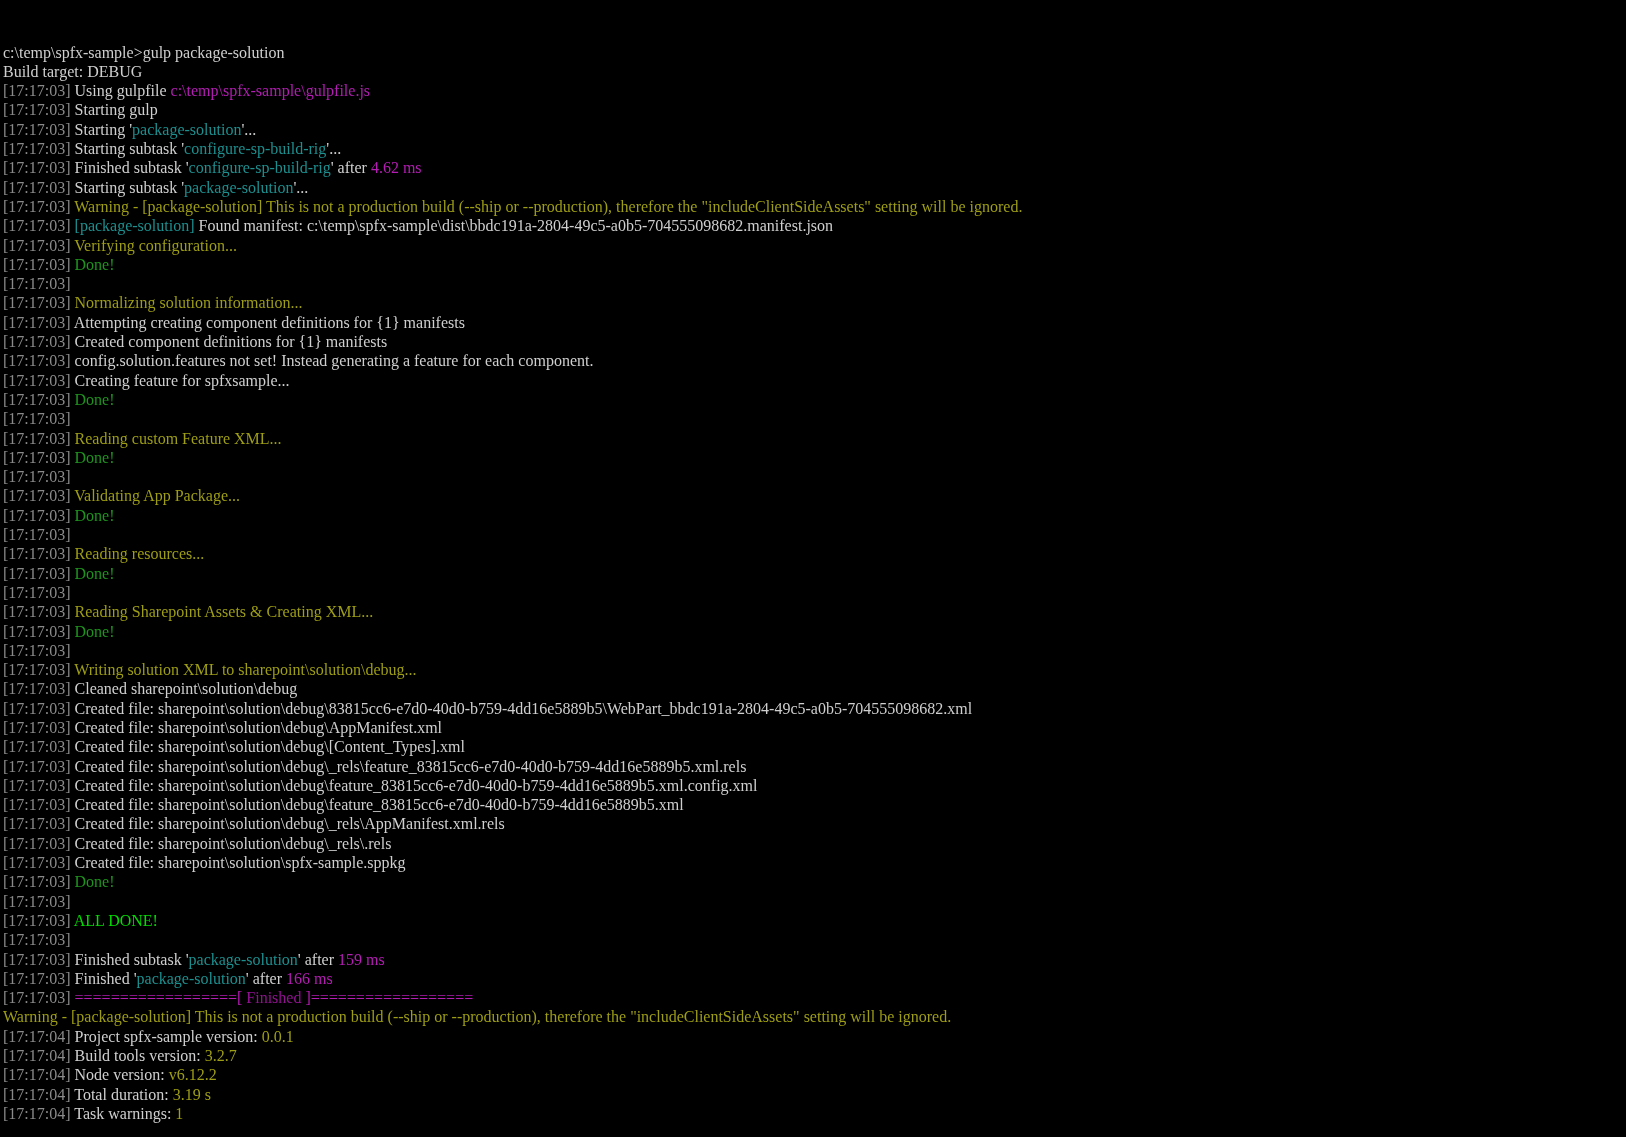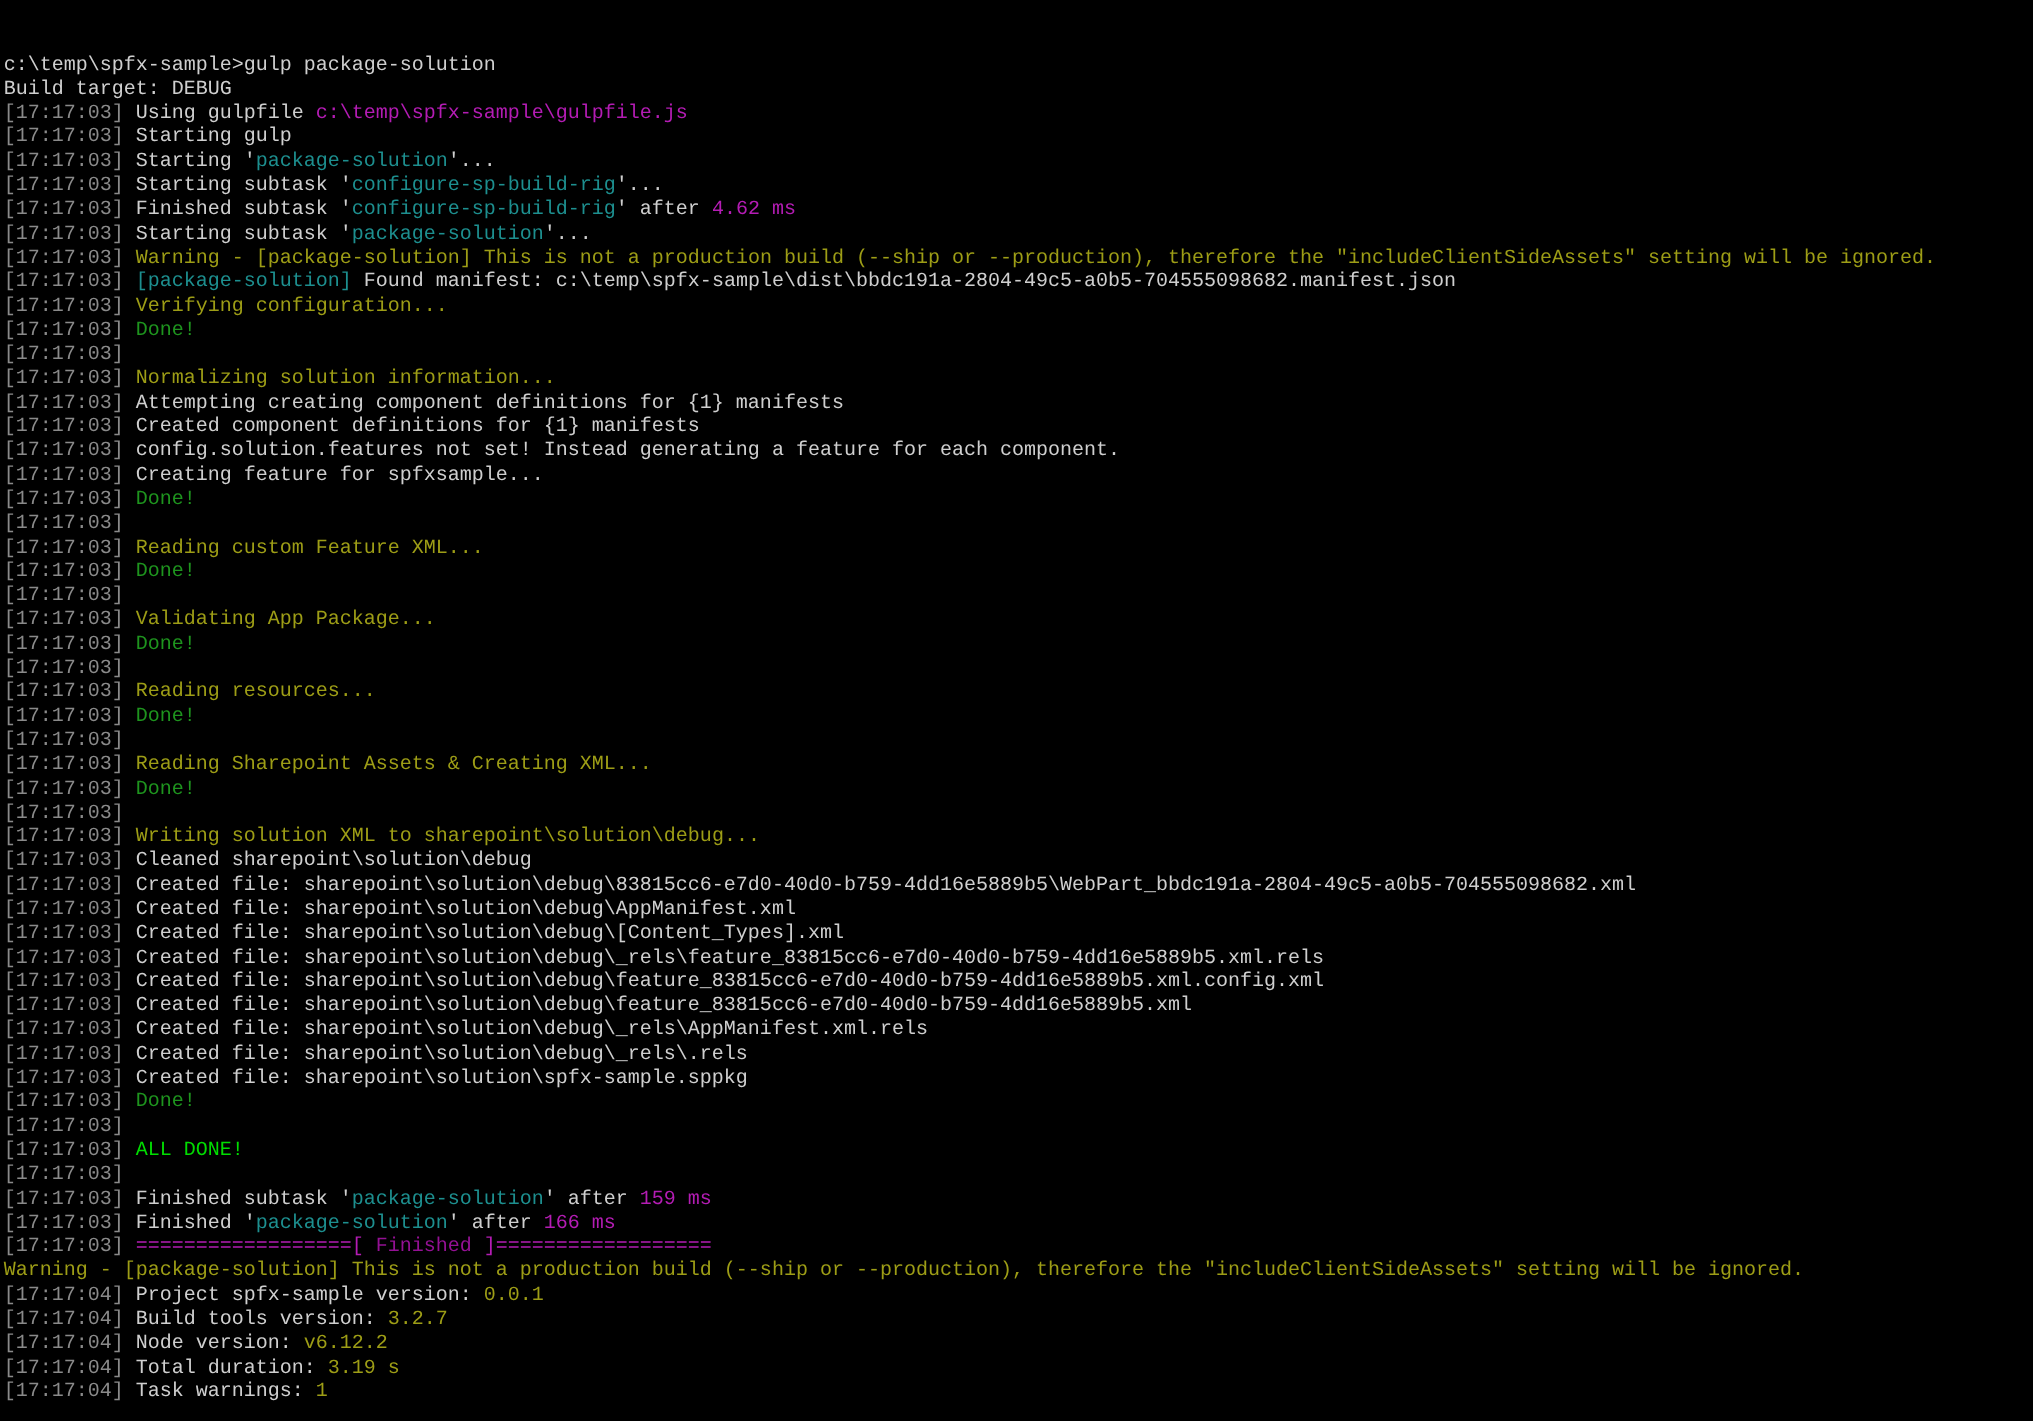--- a/index.html
+++ b/index.html
@@ -6,21 +6,21 @@
     margin: 0;
     padding: 0;
     background: #000000;
   }
   .terminal {
     width: 1626px;
     height: 1137px;
     box-sizing: border-box;
     background: #000000;
     padding: 4px 0 0 3px;
-    font-family: Liberation Mono, monospace;
+    font-family: Liberation Serif, serif;
     font-size: 16px;
     line-height: 19.3px;
     white-space: pre;
     overflow: hidden;
     cursor: text;
   }
   .line {
     height: 19.3px;
   }
 </style>

